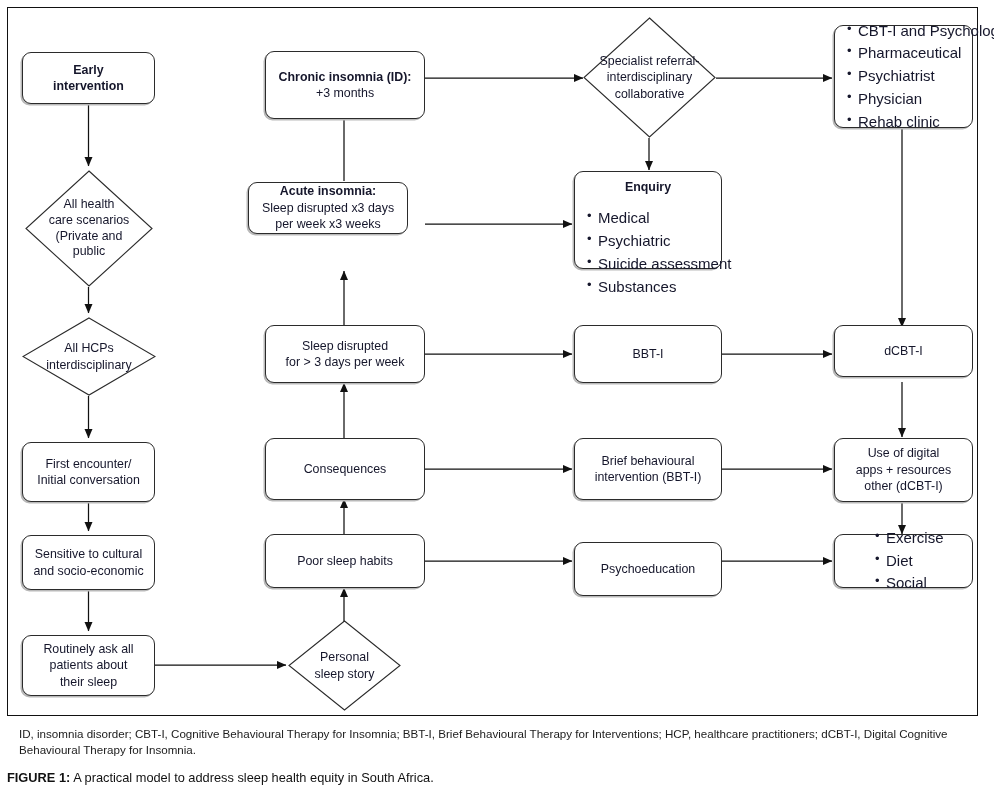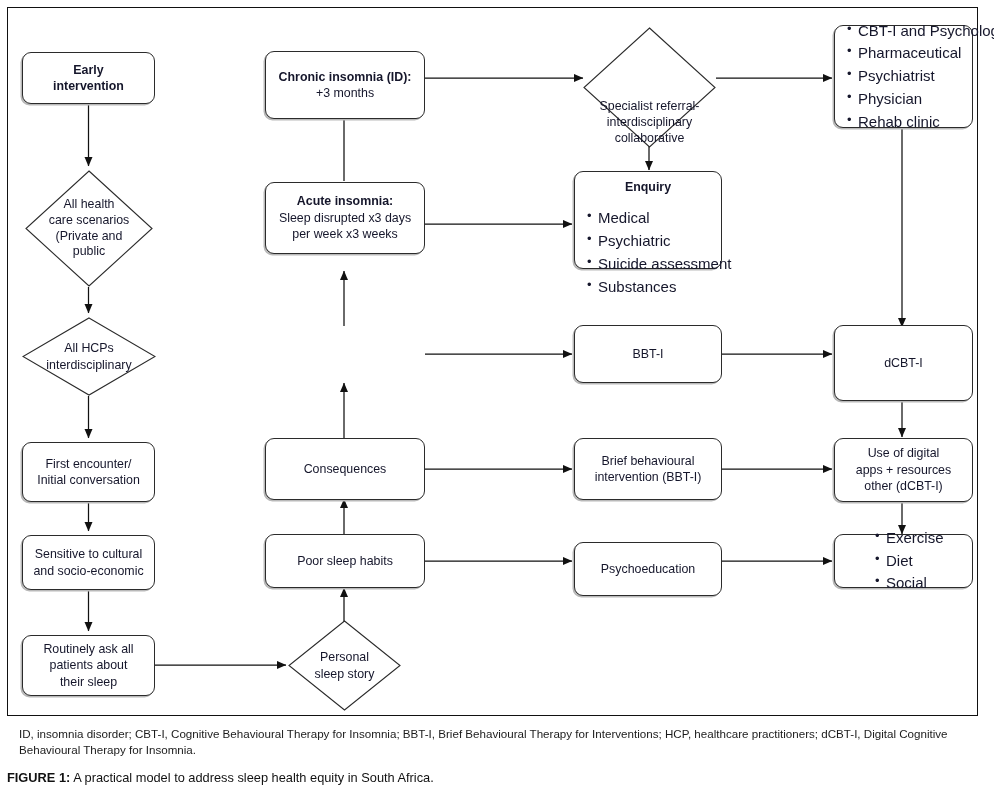--- a/index.html
+++ b/index.html
@@ -213,37 +213,43 @@
       <span class="l">Poor sleep habits</span>
     </span>
   </div>
 
   <div class="node box" style="left:265px; top:438px; width:160px; height:62px;">
     <span class="txt">
       <span class="l">Consequences</span>
     </span>
   </div>
 
-
-  <div class="node box" style="left:265px; top:182px; width:160px; height:72px;">
+  <div class="node box" style="left:265px; top:325px; width:160px; height:58px;">
+    <span class="txt">
+      <span class="l">Sleep disrupted</span>
+      <span class="l">for &gt; 3 days per week</span>
+    </span>
+  </div>
+
+  <div class="node box" style="left:248px; top:182px; width:160px; height:52px;">
     <span class="txt">
       <span class="l bold">Acute insomnia:</span>
       <span class="l">Sleep disrupted x3 days</span>
       <span class="l">per week x3 weeks</span>
     </span>
   </div>
 
   <div class="node box" style="left:265px; top:51px; width:160px; height:68px;">
     <span class="txt">
       <span class="l bold">Chronic insomnia (ID):</span>
       <span class="l">+3 months</span>
     </span>
   </div>
 
-  <div class="node diamond" style="left:583px; top:27px; width:133px; height:121px;align-items:flex-end;">
+  <div class="node diamond" style="left:583px; top:17px; width:133px; height:121px;">
     <svg class="dshape" viewBox="0 0 133 121" preserveAspectRatio="none">
       <polygon points="66.5,1 132,60.5 66.5,120 1,60.5" fill="#fff" stroke="#2b2b2b" stroke-width="1.1"></polygon>
     </svg>
     <span class="txt" style="line-height:1.3;">
       <span class="l">Specialist referral-</span>
       <span class="l">interdisciplinary</span>
       <span class="l">collaborative</span>
     </span>
   </div>
 
@@ -283,21 +289,21 @@
       <ul class="bullets" style="padding-left:4px;">
         <li>CBT-I and Psychologist</li>
         <li>Pharmaceutical</li>
         <li>Psychiatrist</li>
         <li>Physician</li>
         <li>Rehab clinic</li>
       </ul>
     </span>
   </div>
 
-  <div class="node box" style="left:834px; top:325px; width:139px; height:76px;">
+  <div class="node box" style="left:834px; top:325px; width:139px; height:52px;">
     <span class="txt">
       <span class="l">dCBT-I</span>
     </span>
   </div>
 
   <div class="node box" style="left:834px; top:438px; width:139px; height:64px;">
     <span class="txt">
       <span class="l">Use of digital</span>
       <span class="l">apps + resources</span>
       <span class="l">other (dCBT-I)</span>

